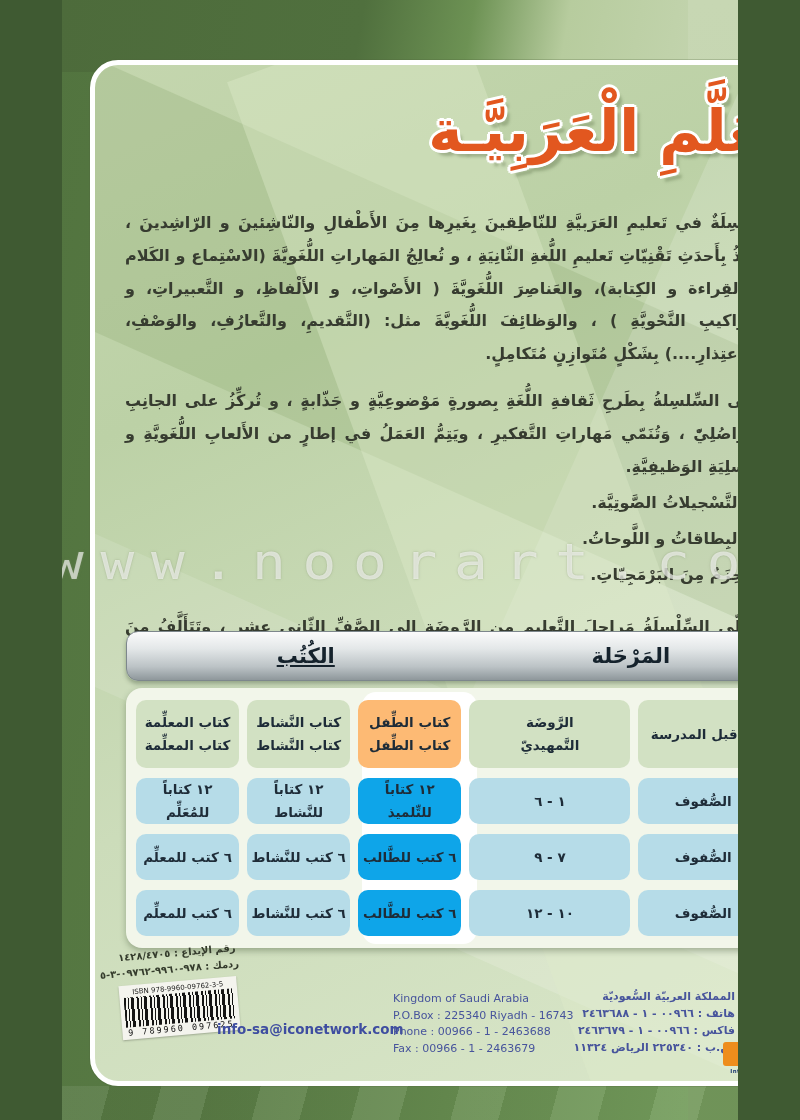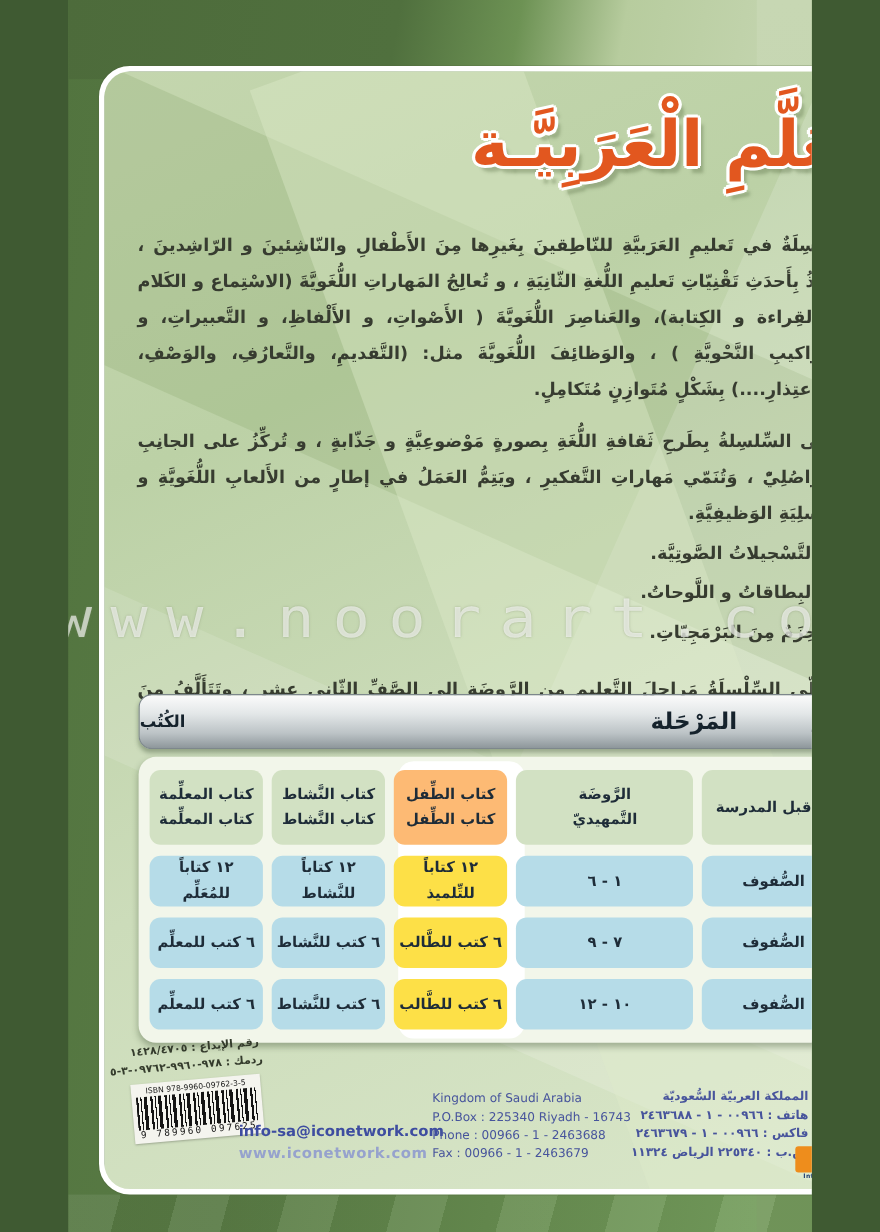--- a/index.html
+++ b/index.html
@@ -72,41 +72,41 @@
 
   
   .table-wrap { position:absolute; left:31px; top:566px; width:652px; }
   .t-header {
     height:50px; border-radius:12px; border:1px solid #7d878c;
     background:linear-gradient(180deg,#fbfbfb 0%,#e3e7e8 35%,#bcc3c6 72%,#8e979b 100%);
     display:flex; direction:rtl; align-items:center;
     box-shadow:0 3px 4px rgba(40,60,35,.35);
   }
   .t-header .h-stage { width:45%; text-align:center; font-size:21px; font-weight:bold; color:#15222c; }
-  .t-header .h-books { width:55%; text-align:left; font-size:15px; font-weight:bold; color:#15222c; }
+  .t-header .h-books { width:55%; text-align:center; font-size:21px; font-weight:bold; color:#15222c;text-decoration:underline; }
   .t-body {
     position:relative; margin-top:7px; background:#f2f6ea; border-radius:16px;
     padding:12px 10px 12px; box-shadow:0 3px 6px rgba(50,70,40,.35);
   }
   .col-strip { position:absolute; top:4px; bottom:4px; left:36.2%; width:17.6%;
                background:#ffffff; border-radius:14px; }
   .t-row { position:relative; display:flex; direction:rtl; gap:8px; margin-bottom:10px; }
   .t-row:last-child { margin-bottom:0; }
   .cell {
     border-radius:10px; display:flex; align-items:center; justify-content:center;
     font-size:13.5px; font-weight:bold; color:#1e2c38; text-align:center;
     white-space:pre-line; line-height:1.7; padding:2px 4px;
   }
   .c-stage  { flex:0 0 20.5%; }
   .c-range  { flex:0 0 25.5%; }
   .c-book   { flex:1 1 16%; }
   .row-green .cell { background:#d2e1c3; height:68px; }
   .row-green .c-student { background:#fdba74; }
   .row-blue .cell { background:#b6dce8; height:46px; }
-  .row-blue .c-student { background:#fde047; }
+  .row-blue .c-student { background:#0ea5e9; }
 
   
   .barcode-block { position:absolute; left:24px; top:880px; width:122px; transform:rotate(-5deg); }
   .dep-line { direction:rtl; font-size:10px; font-weight:bold; color:#343b2c; text-align:center; line-height:1.6; white-space:nowrap; }
   .ltr-num { direction:ltr; unicode-bidi:embed; display:inline-block; }
   .barcode-box { margin-top:4px; background:#f4f4ee; padding:3px 4px 2px; width:118px; box-shadow:0 1px 2px rgba(0,0,0,.25); }
   .isbn-text { font-size:7px; color:#1c1c1c; text-align:center; white-space:nowrap; }
   .bars { margin-top:1px; height:30px;
           background:repeating-linear-gradient(90deg,#141414 0 2px,transparent 2px 4px,#141414 4px 5px,transparent 5px 7px,#141414 7px 10px,transparent 10px 13px); }
   .bar-num { font-family:"DejaVu Sans Mono", monospace; font-size:8.5px; color:#111; text-align:center; letter-spacing:2px; }
@@ -226,21 +226,20 @@
       </div>
       <div class="barcode-box">
         <div class="isbn-text">ISBN 978-9960-09762-3-5</div>
         <div class="bars"></div>
         <div class="bar-num">9 789960 097625</div>
       </div>
     </div>
 
     <div class="email-block">
       <div class="email-line">info-sa@iconetwork.com</div>
-      <div class="site-line">www.iconetwork.com</div>
     </div>
 
     <div class="en-contact">
       <div>Kingdom of Saudi Arabia</div>
       <div>P.O.Box : 225340 Riyadh - 16743</div>
       <div>Phone : 00966 - 1 - 2463688</div>
       <div>Fax : 00966 - 1 - 2463679</div>
     </div>
 
     <div class="ar-contact">

